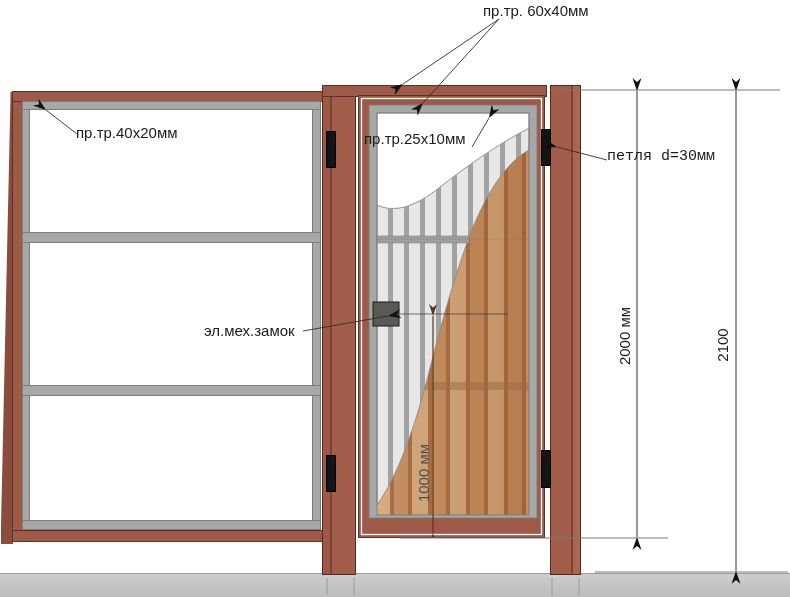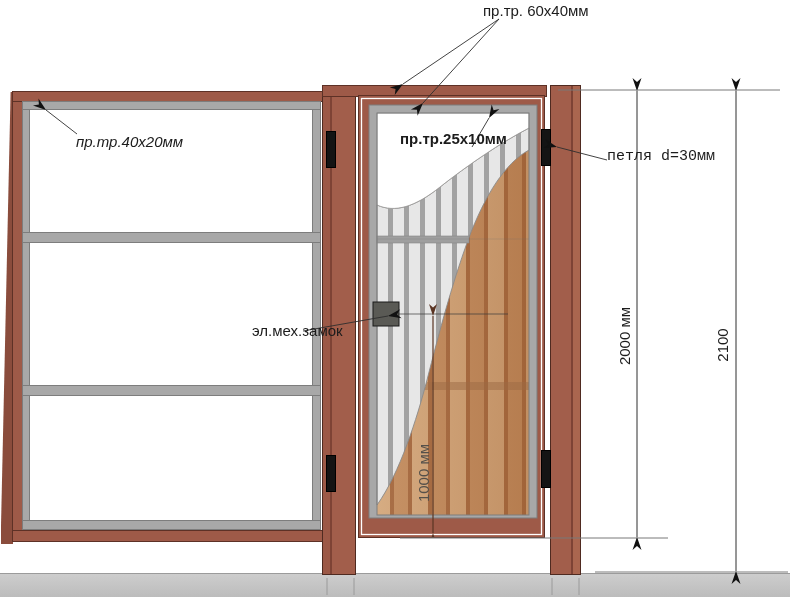--- a/index.html
+++ b/index.html
@@ -116,21 +116,21 @@
     <line x1="607" y1="160" x2="557" y2="147" stroke="#2e2e2e" stroke-width="0.9" marker-end="url(#arrK)"></line>
     <line x1="303" y1="331" x2="388" y2="316" stroke="#2e2e2e" stroke-width="0.9" marker-end="url(#arrK)"></line>
 
     <line x1="327" y1="578" x2="327" y2="595" stroke="#9a9a9a" stroke-width="1"></line>
     <line x1="354" y1="578" x2="354" y2="595" stroke="#9a9a9a" stroke-width="1"></line>
     <line x1="552" y1="578" x2="552" y2="595" stroke="#9a9a9a" stroke-width="1"></line>
     <line x1="579" y1="578" x2="579" y2="595" stroke="#9a9a9a" stroke-width="1"></line>
   </svg>
 
   <div class="lbl" style="left:483px;top:2px;">пр.тр. 60х40мм</div>
-  <div class="lbl" style="left:76px;top:133px;font-style:italic;">пр.тр.40х20мм</div>
-  <div class="lbl" style="left:400px;top:130px;font-weight:bold;">пр.тр.25х10мм</div>
+  <div class="lbl" style="left:76px;top:124px;">пр.тр.40х20мм</div>
+  <div class="lbl" style="left:364px;top:130px;">пр.тр.25х10мм</div>
   <div class="lbl" style="left:607px;top:148px;font-family:Liberation Mono, monospace;">петля d=30мм</div>
-  <div class="lbl" style="left:204px;top:322px;margin-left:48px;">эл.мех.замок</div>
+  <div class="lbl" style="left:204px;top:322px;">эл.мех.замок</div>
   <div class="lbl vert" style="left:624px;top:336px;">2000 мм</div>
   <div class="lbl vert" style="left:722px;top:345px;">2100</div>
   <div class="lbl vert" style="left:423px;top:473px;color:#55504a;">1000 мм</div>
 
 </div>
 
 </body></html>

